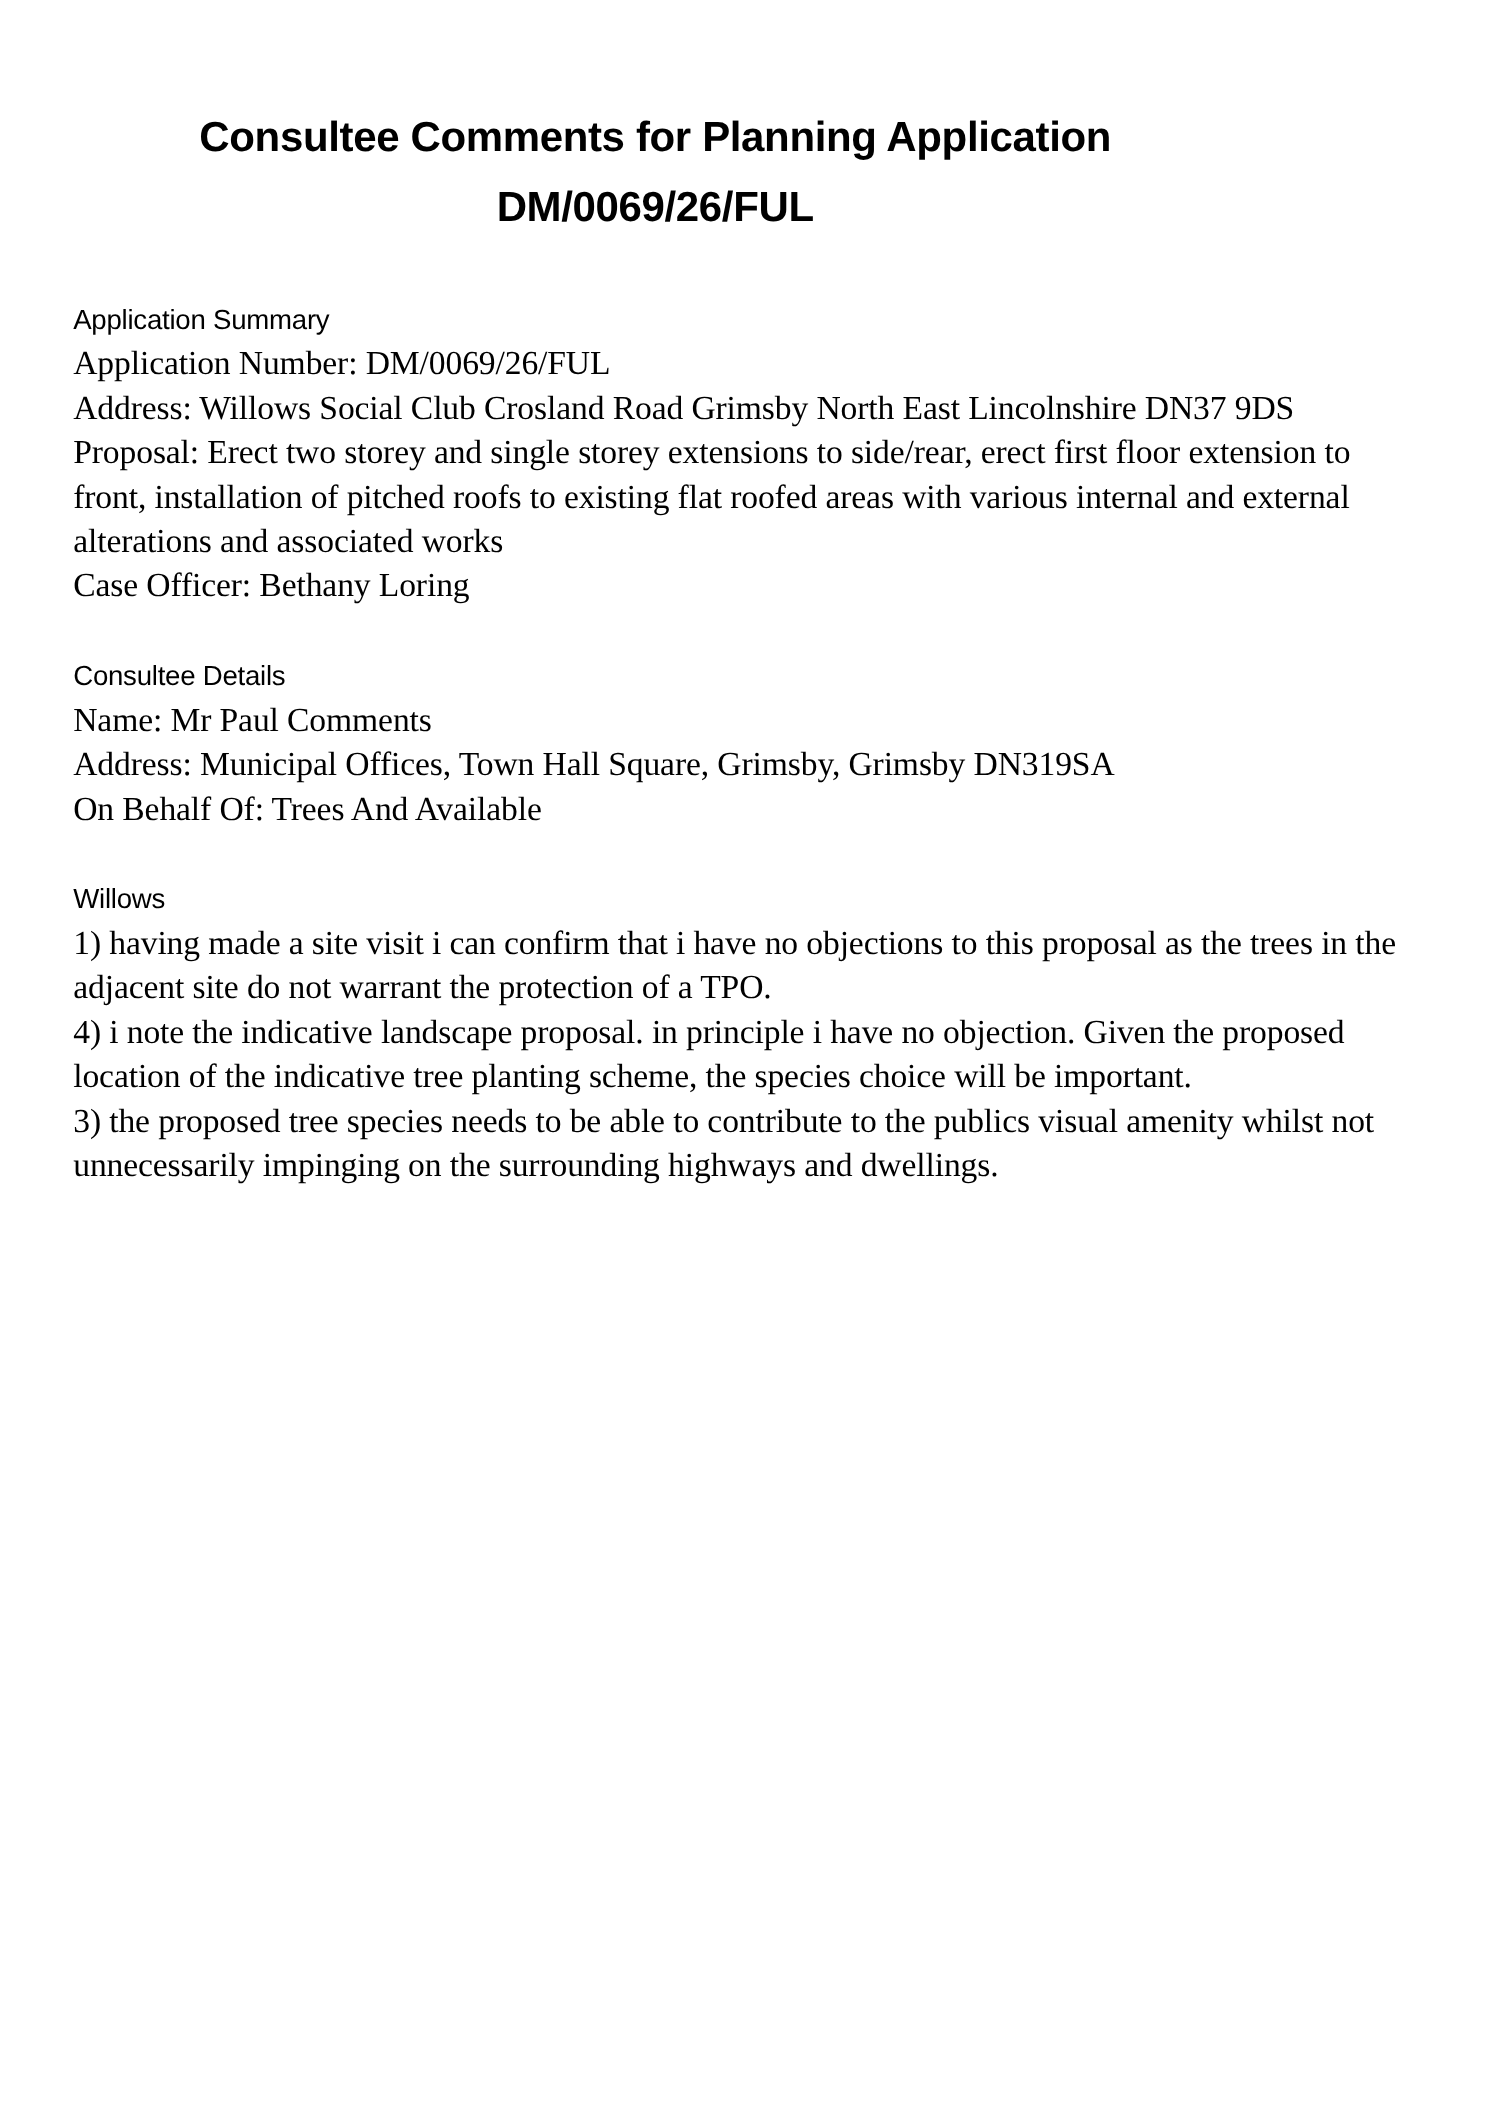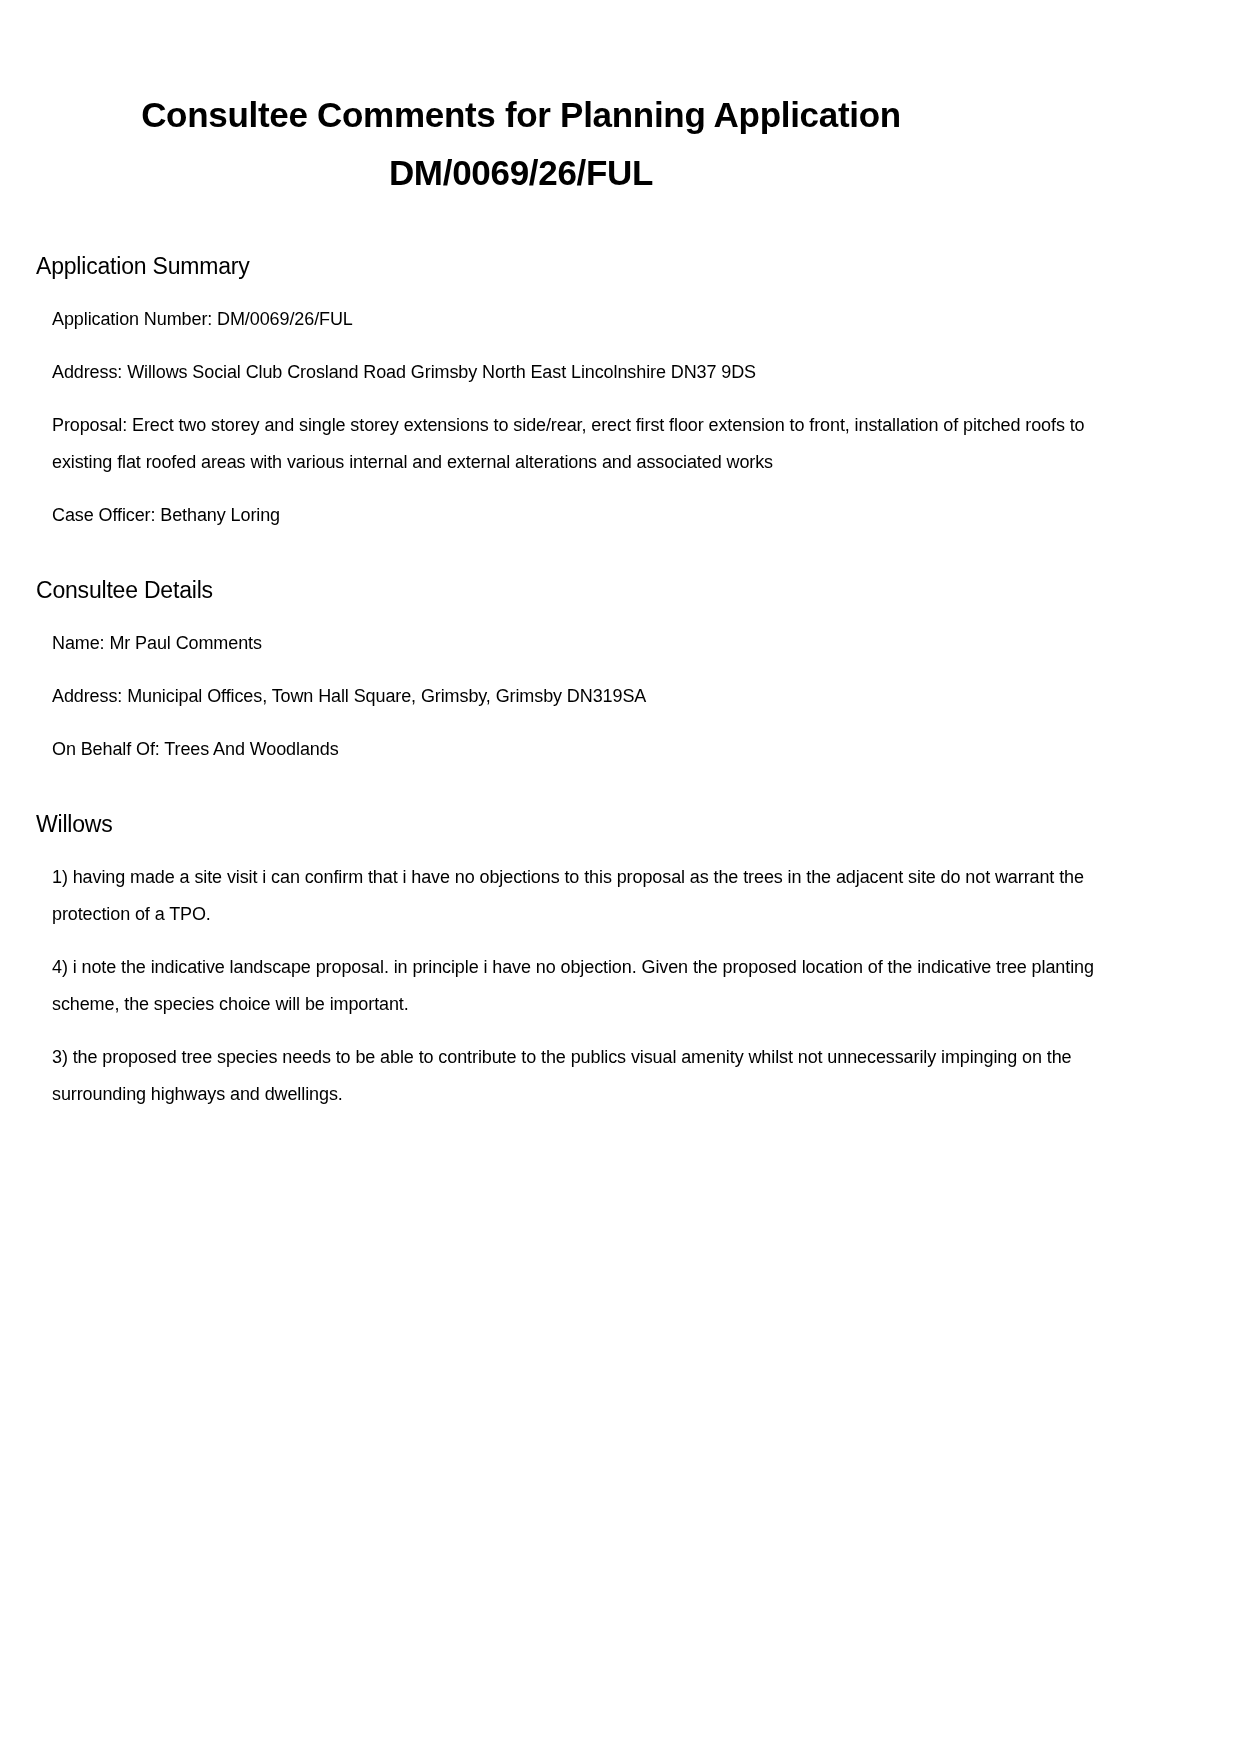--- a/index.html
+++ b/index.html
@@ -5,21 +5,21 @@
   html, body {
     margin: 0;
     padding: 0;
     background: #ffffff;
   }
   .page {
     position: relative;
     width: 1240px;
     height: 1755px;
     box-sizing: border-box;
-    padding: 86px 50px 0 36px;
+    padding: 86px 50px 0 61px;
     background: #ffffff;
     color: #000000;
     font-family: "Liberation Sans", "DejaVu Sans", sans-serif;
     overflow: hidden;
   }
   .doc-title {
     margin: 0;
     width: 970px;
     font-size: 35px;
     line-height: 58px;
@@ -38,24 +38,25 @@
     margin-top: 46px;
   }
   .section-heading {
     margin: 0;
     font-size: 23px;
     line-height: 37px;
     font-weight: normal;
     letter-spacing: -0.2px;
   }
   .doc-line {
-    margin: 16px;
-    font-size: 18px;
+    margin: 0;
+    font-size: 28px;
     line-height: 37px;
     letter-spacing: -0.1px;
+    font-family: Liberation Serif, serif;
   }
 </style>
 </head>
 <body>
 
 <div class="page">
 
   <h1 class="doc-title">
     <span class="title-line">Consultee Comments for Planning Application</span>
     <span class="title-line">DM/0069/26/FUL</span>
@@ -66,21 +67,21 @@
     <p class="doc-line">Application Number: DM/0069/26/FUL</p>
     <p class="doc-line">Address: Willows Social Club Crosland Road Grimsby North East Lincolnshire DN37 9DS</p>
     <p class="doc-line">Proposal: Erect two storey and single storey extensions to side/rear, erect first floor extension to front, installation of pitched roofs to existing flat roofed areas with various internal and external alterations and associated works</p>
     <p class="doc-line">Case Officer: Bethany Loring</p>
   </section>
 
   <section class="doc-section">
     <h2 class="section-heading">Consultee Details</h2>
     <p class="doc-line">Name: Mr Paul Comments</p>
     <p class="doc-line">Address: Municipal Offices, Town Hall Square, Grimsby, Grimsby DN319SA</p>
-    <p class="doc-line">On Behalf Of: Trees And Woodlands</p>
+    <p class="doc-line">On Behalf Of: Trees And Available</p>
   </section>
 
   <section class="doc-section">
     <h2 class="section-heading">Willows</h2>
     <p class="doc-line">1) having made a site visit i can confirm that i have no objections to this proposal as the trees in the adjacent site do not warrant the protection of a TPO.</p>
     <p class="doc-line">4) i note the indicative landscape proposal. in principle i have no objection. Given the proposed location of the indicative tree planting scheme, the species choice will be important.</p>
     <p class="doc-line">3) the proposed tree species needs to be able to contribute to the publics visual amenity whilst not unnecessarily impinging on the surrounding highways and dwellings.</p>
   </section>
 
 </div>

